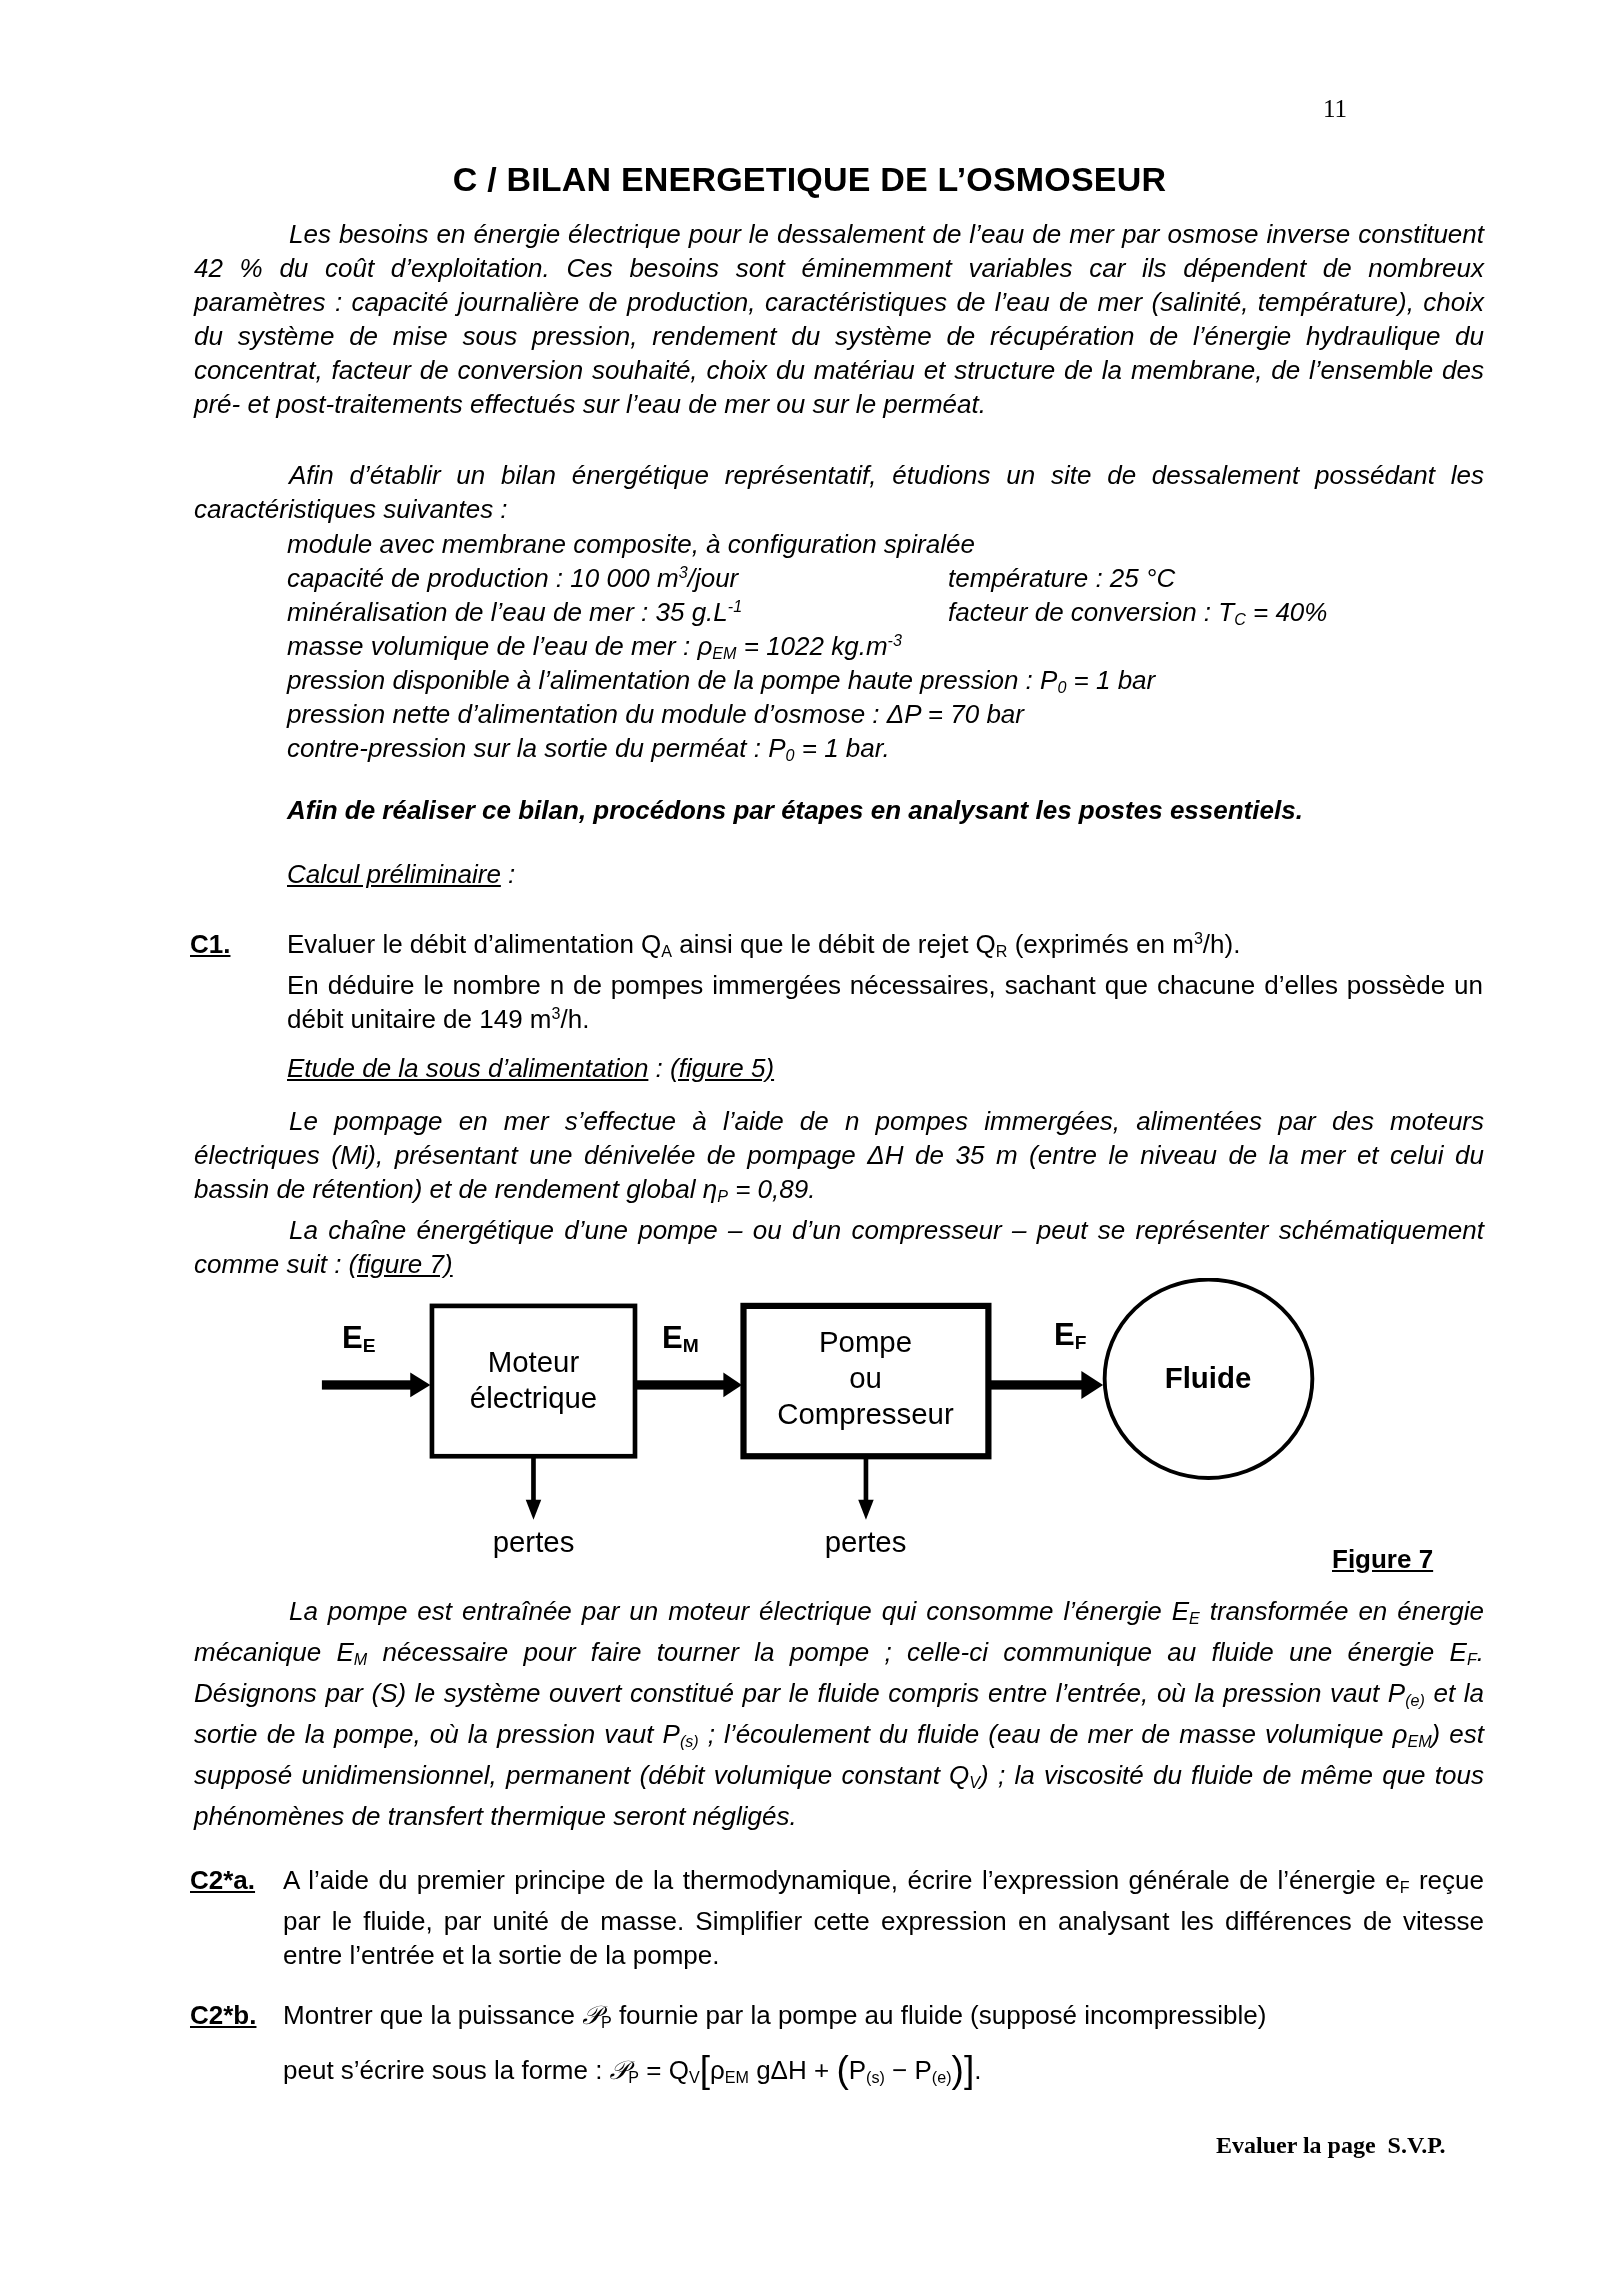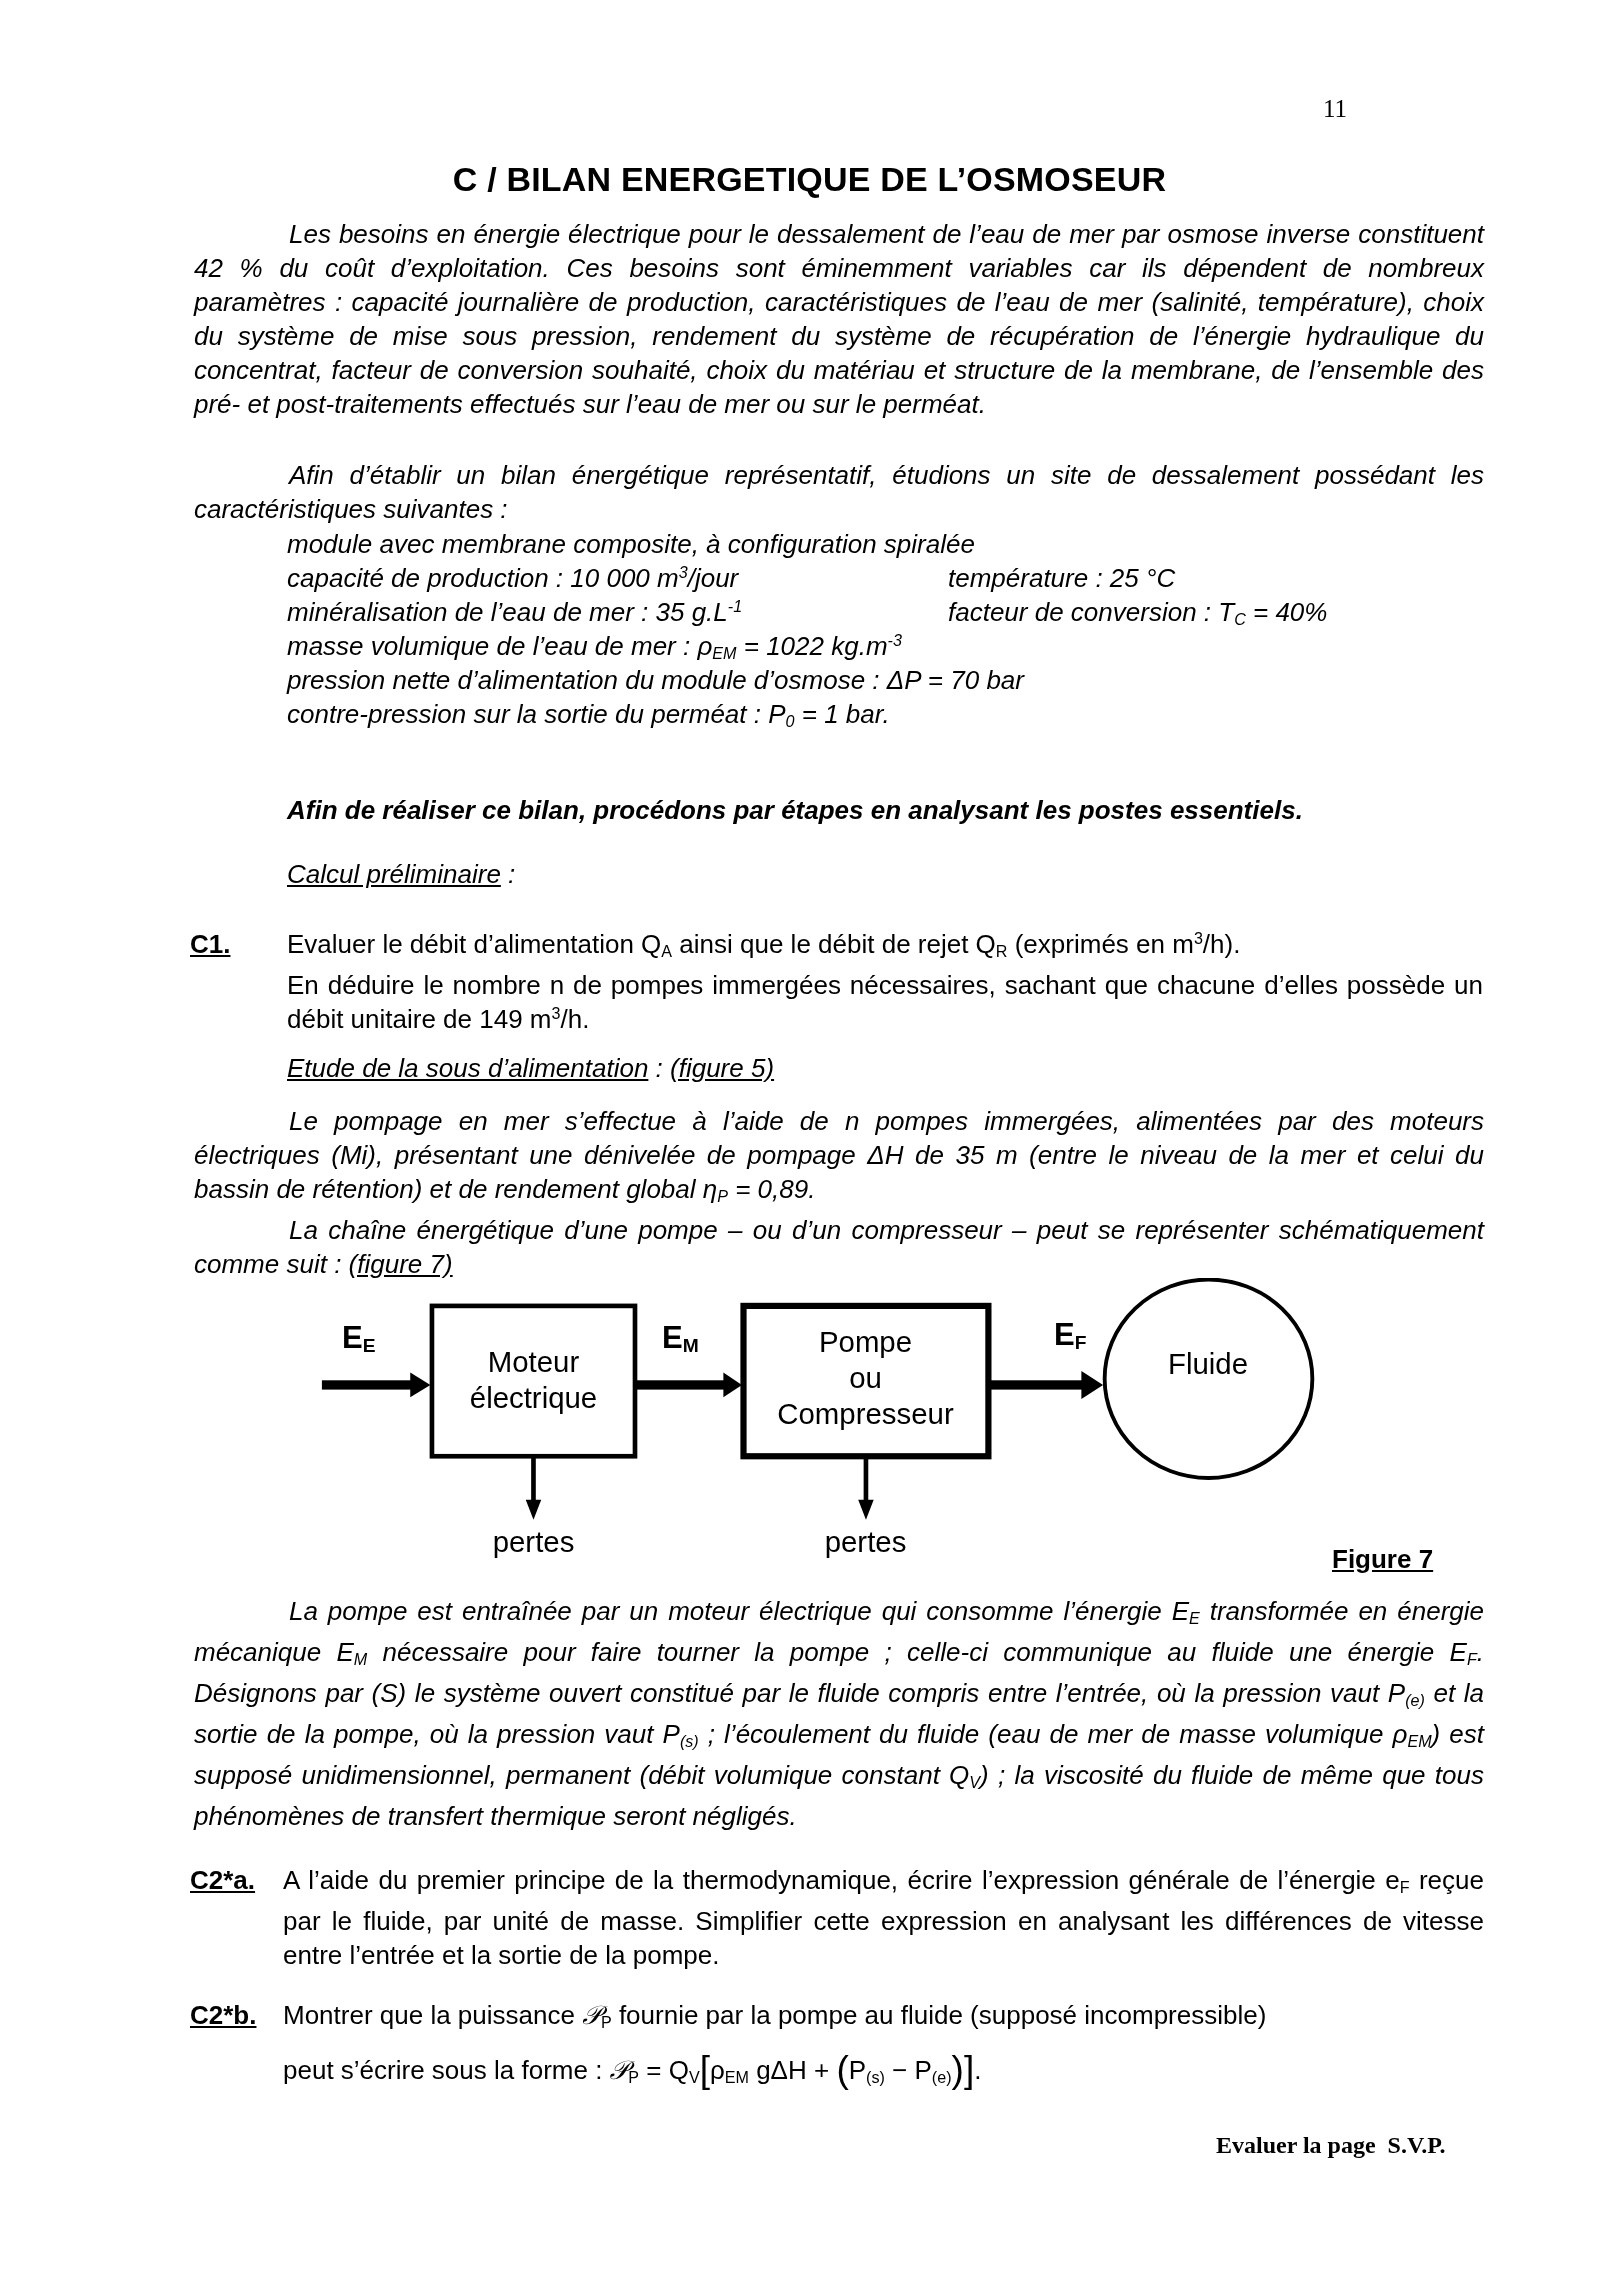--- a/index.html
+++ b/index.html
@@ -45,20 +45,21 @@
   <div class="row"><span>module avec membrane composite, à configuration spiralée</span></div>
   <div class="row">
     <span><span>capacité de production : 10 000 m</span><sup>3</sup><span>/jour</span></span>
     <span class="col2">température : 25 °C</span>
   </div>
   <div class="row">
     <span><span>minéralisation de l’eau de mer : 35 g.L</span><sup>-1</sup></span>
     <span class="col2"><span>facteur de conversion : T</span><sub>C</sub><span> = 40%</span></span>
   </div>
   <div class="row"><span>masse volumique de l’eau de mer : </span><span>ρ</span><sub>EM</sub><span> = 1022 kg.m</span><sup>-3</sup></div>
+  <div class="row"><span>pression disponible à l’alimentation de la pompe haute pression : P</span><sub>0</sub><span> = 1 bar</span></div>
   <div class="row"><span>pression nette d’alimentation du module d’osmose : </span><span>ΔP</span><span> = 70 bar</span></div>
   <div class="row"><span>contre-pression sur la sortie du perméat : P</span><sub>0</sub><span> = 1 bar.</span></div>
 </div>
 
 <div class="abs boldit" style="top:793px;">Afin de réaliser ce bilan, procédons par étapes en analysant les postes essentiels.</div>
 
 <div class="abs sub-head" style="top:857px;"><span class="u">Calcul préliminaire</span><span> :</span></div>
 
 <div class="abs qlabel" style="top:927px;">C1.</div>
 <div class="abs qtext" style="top:927px;">
@@ -111,21 +112,21 @@
     <div>Moteur</div>
     <div>électrique</div>
   </div>
   <div class="elabel" style="left:368px;top:42px;"><span>E</span><sub>M</sub></div>
   <div class="dlabel" style="left:449px;top:46px;width:245px;">
     <div>Pompe</div>
     <div>ou</div>
     <div>Compresseur</div>
   </div>
   <div class="elabel" style="left:760px;top:39px;"><span>E</span><sub>F</sub></div>
-  <div class="dlabel" style="left:810px;top:68px;width:208px;font-weight:normal;">Fluide</div>
+  <div class="dlabel" style="left:810px;top:82px;width:208px;font-weight:bold;">Fluide</div>
   <div class="dlabel" style="left:162px;top:246px;width:155px;">pertes</div>
   <div class="dlabel" style="left:494px;top:246px;width:155px;">pertes</div>
   <div class="fig" style="left:1038px;top:266px;">Figure 7</div>
 </div>
 
 <div class="abs para it indent" style="top:1594px;"><span>La pompe est entraînée par un moteur électrique qui consomme l’énergie E</span><sub>E</sub><span> transformée en énergie  mécanique E</span><sub>M</sub><span> nécessaire pour faire tourner la pompe ; celle-ci communique au fluide une énergie E</span><sub>F</sub><span>. Désignons par (S) le système ouvert constitué par le fluide compris entre l’entrée, où la pression vaut P</span><sub>(e)</sub><span> et la sortie de la pompe, où la pression vaut P</span><sub>(s)</sub><span> ; l’écoulement du fluide (eau de mer de masse volumique </span><span>ρ</span><sub>EM</sub><span>) est supposé unidimensionnel, permanent (débit volumique constant Q</span><sub>V</sub><span>) ; la viscosité du fluide de même que tous phénomènes de transfert thermique seront négligés.</span></div>
 
 <div class="abs qlabel" style="top:1863px;">C2*a.</div>
 <div class="abs qtext2" style="top:1863px;"><span>A l’aide du premier principe de la thermodynamique, écrire l’expression générale de l’énergie e</span><sub>F</sub><span> reçue par le fluide, par unité de masse. Simplifier cette expression en analysant les différences de vitesse entre l’entrée et la sortie de la pompe.</span></div>
 

